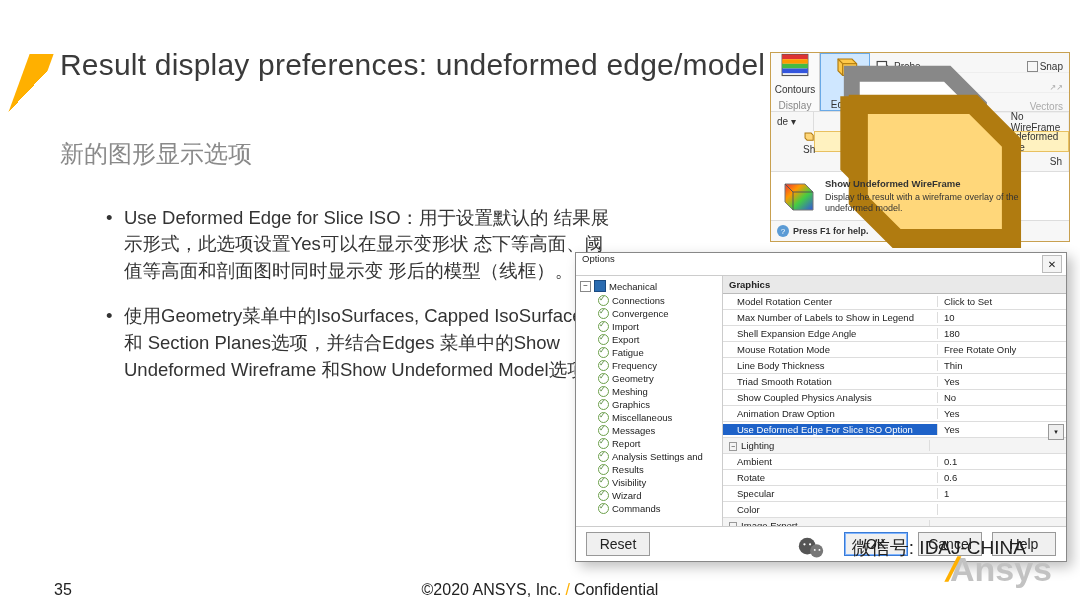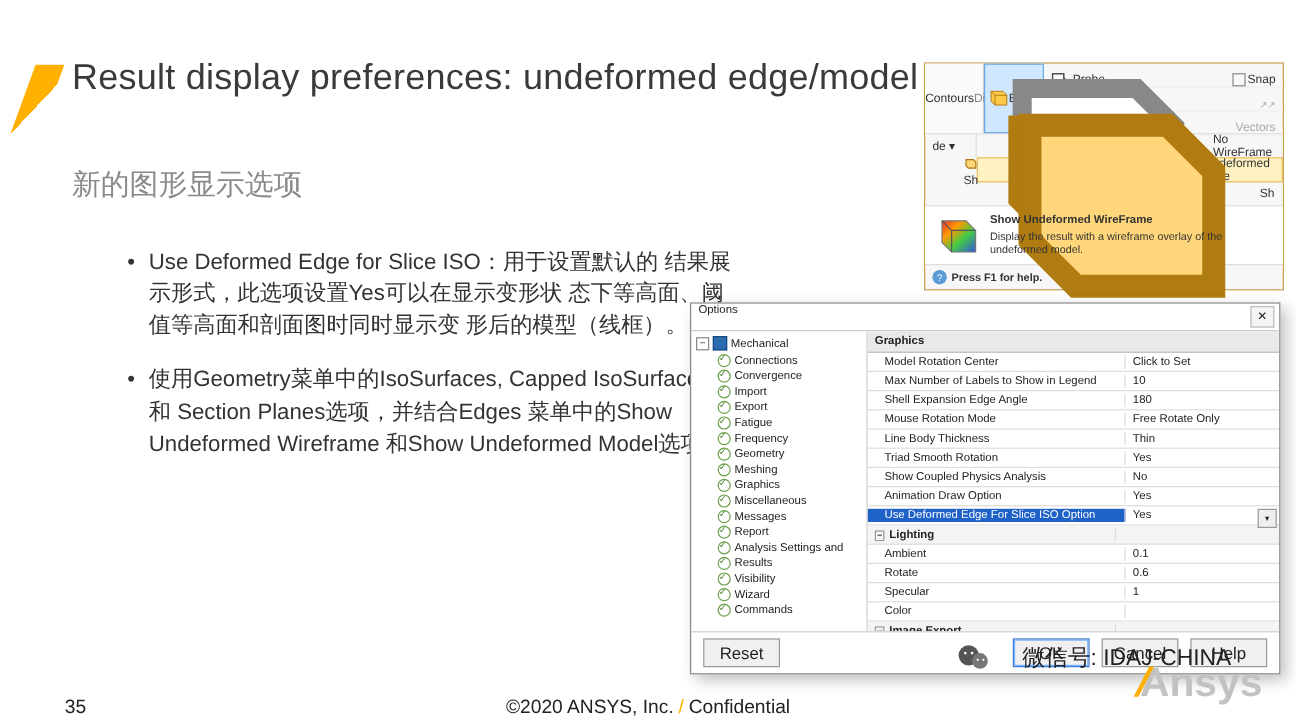--- a/index.html
+++ b/index.html
@@ -12,21 +12,21 @@
 .bullets li::before{content:"•";position:absolute;left:0;top:0}
 .pgnum{position:absolute;left:54px;bottom:8px}
 .copy{position:absolute;left:0;right:0;bottom:8px;text-align:center}
 .copy .sep{color:#ffb000;margin:0 4px}
 .logo{position:absolute;right:28px;bottom:18px;font-size:34px;font-weight:700;color:#c2c2c2}
 .wechat{position:absolute;right:54px;bottom:44px;font-size:19px;color:#222;display:flex;align-items:center;gap:26px}
 .wechat svg{width:30px;height:30px}
 
 .ribbon{position:absolute;right:10px;top:52px;width:298px;border:1px solid #c8a050;background:#f7f7f7;font-size:10px;color:#333}
 .rtop{display:flex;height:58px}
-.rbtn{border-right:1px solid #d0d0d0;display:flex;flex-direction:row;align-items:center;justify-content:space-between;width:48px;background:#fafafa}
+.rbtn{border-right:1px solid #d0d0d0;display:flex;flex-direction:column;align-items:center;justify-content:space-between;width:48px;background:#fafafa}
 .rbtn .ic{width:28px;height:24px;margin-bottom:2px}
 .rlist{flex:1}
 .rlist .ritem{display:flex;align-items:flex-end;height:19px;padding:0 6px;border-bottom:1px solid #eee}
 .rlist .ritem .ric{width:14px;height:14px;margin-right:4px}
 .rrow2{display:flex;border-top:1px solid #ddd}
 .rrow2 .ritem{display:flex;align-items:center;height:19px;padding:0 6px;flex:1;border-right:1px solid #eee}
 .ritem.hilite{background:#fff2c0;border:1px solid #e8c060}
 .tooltip{background:#fff;border-top:1px solid #ddd;padding:6px;display:flex;gap:8px}
 .tooltip .cube{width:40px;height:36px;flex-shrink:0}
 .tooltip .ttext{font-size:9px;line-height:1.25}
@@ -45,21 +45,21 @@
 .dtree .titem{display:flex;align-items:center;gap:3px;padding:1px 0 1px 18px;white-space:nowrap;overflow:hidden}
 .dtree .titem .ok{width:9px;height:9px;border-radius:50%;border:1px solid #6ca04a;position:relative}
 .dtree .titem .ok::after{content:"✓";position:absolute;left:0;top:-2px;font-size:8px;color:#4a8030}
 .dgrid{flex:1;display:flex;flex-direction:column}
 .dgridhead{background:#e9e9e9;border-bottom:1px solid #bbb;padding:3px 6px;font-weight:700}
 .dgridbody{flex:1;overflow:hidden}
 .drow{display:flex;border-bottom:1px solid #ddd;height:15px;align-items:center}
 .drow .k{width:200px;padding-left:14px;border-right:1px solid #ddd;white-space:nowrap;overflow:hidden}
 .drow .v{flex:1;padding-left:6px;position:relative}
 .drow.group{background:#f4f4f4}
-.drow.group .k{font-weight:700;padding-left:6px}
+.drow.group .k{font-weight:400;padding-left:6px}
 .drow.group .k::before{content:"−";margin-right:4px;border:1px solid #999;font-size:7px;padding:0 1px}
 .drow.sel .k{background:#1e62c8;color:#fff}
 .drow .dd{position:absolute;right:2px;top:0;width:14px;height:14px;border:1px solid #999;background:#eee;font-size:7px;display:flex;align-items:center;justify-content:center}
 .dfoot{height:34px;border-top:1px solid #ccc;display:flex;align-items:center;padding:0 10px;gap:10px}
 .dfoot .spacer{flex:1}
 .dbtn{min-width:62px;height:22px;border:1px solid #999;background:#f0f0f0;font-size:14px;display:flex;align-items:center;justify-content:center}
 .dbtn.primary{border:1px solid #3a7bd5;box-shadow:0 0 0 1px #7fb4ff inset}
 </style>
 </head>
 <body>

